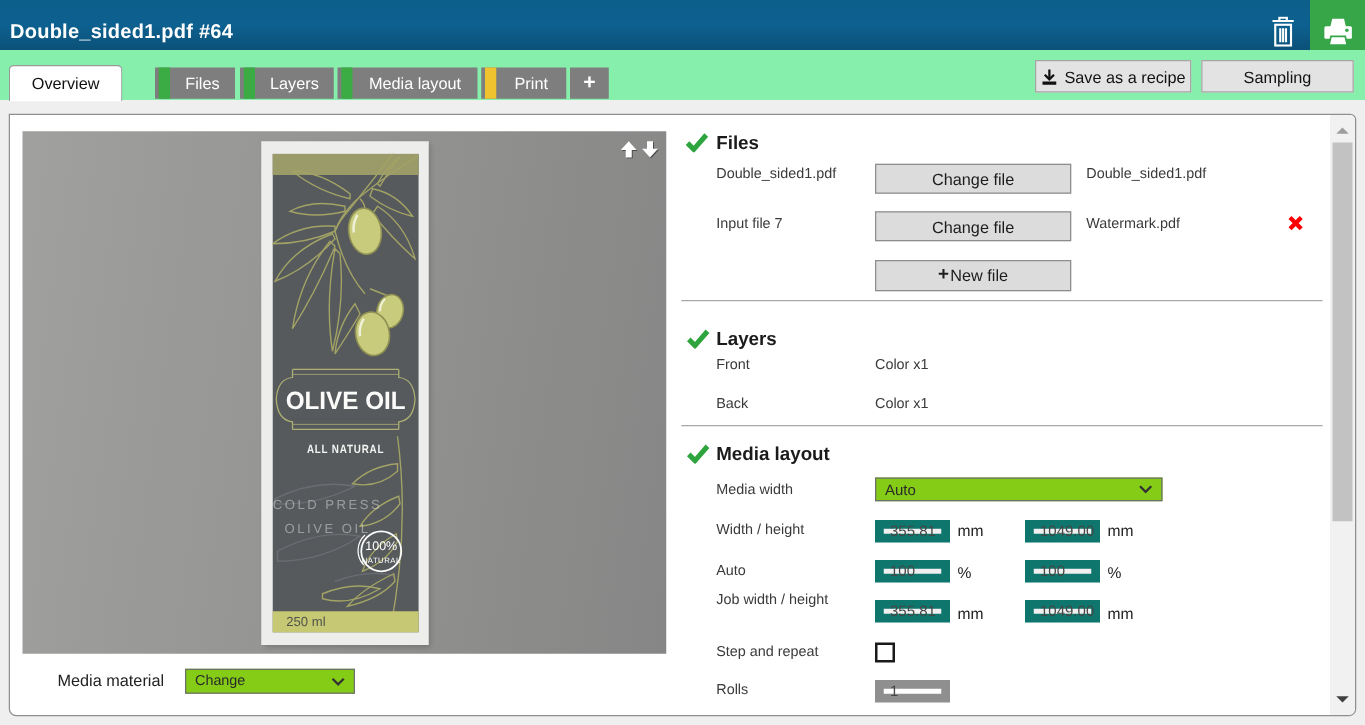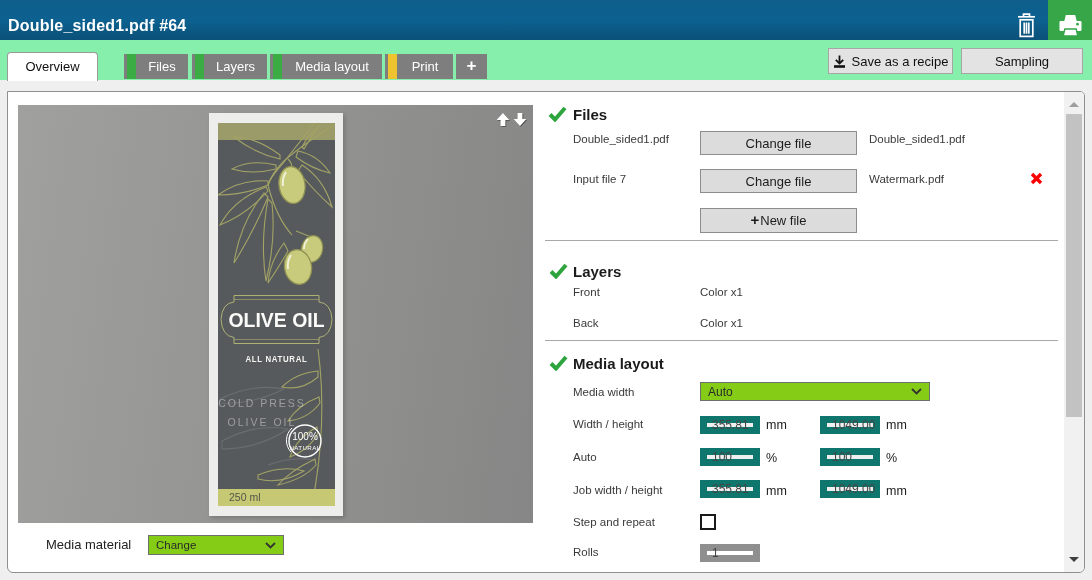--- a/index.html
+++ b/index.html
@@ -298,21 +298,21 @@
 <div class="unit" style="left:766px; top:418px;">mm</div>
 <div class="tinput" style="left:820px; top:416px;">1049.00</div>
 <div class="unit" style="left:886px; top:418px;">mm</div>
 
 <div class="flabel" style="top:451px;">Auto</div>
 <div class="tinput" style="left:700px; top:448px;">100</div>
 <div class="unit" style="left:766px; top:451px;">%</div>
 <div class="tinput" style="left:820px; top:448px;">100</div>
 <div class="unit" style="left:886px; top:451px;">%</div>
 
-<div class="flabel" style="top:484px;text-align:right;">Job width / height</div>
+<div class="flabel" style="top:474px;text-align:right;">Job width / height</div>
 <div class="tinput" style="left:700px; top:480px;">355.81</div>
 <div class="unit" style="left:766px; top:484px;">mm</div>
 <div class="tinput" style="left:820px; top:480px;">1049.00</div>
 <div class="unit" style="left:886px; top:484px;">mm</div>
 
 <div class="flabel" style="top:516px;">Step and repeat</div>
 <div class="checkbox"></div>
 
 <div class="flabel" style="top:546px;">Rolls</div>
 <div class="tinput white" style="left:700px; top:544px;">1</div>

